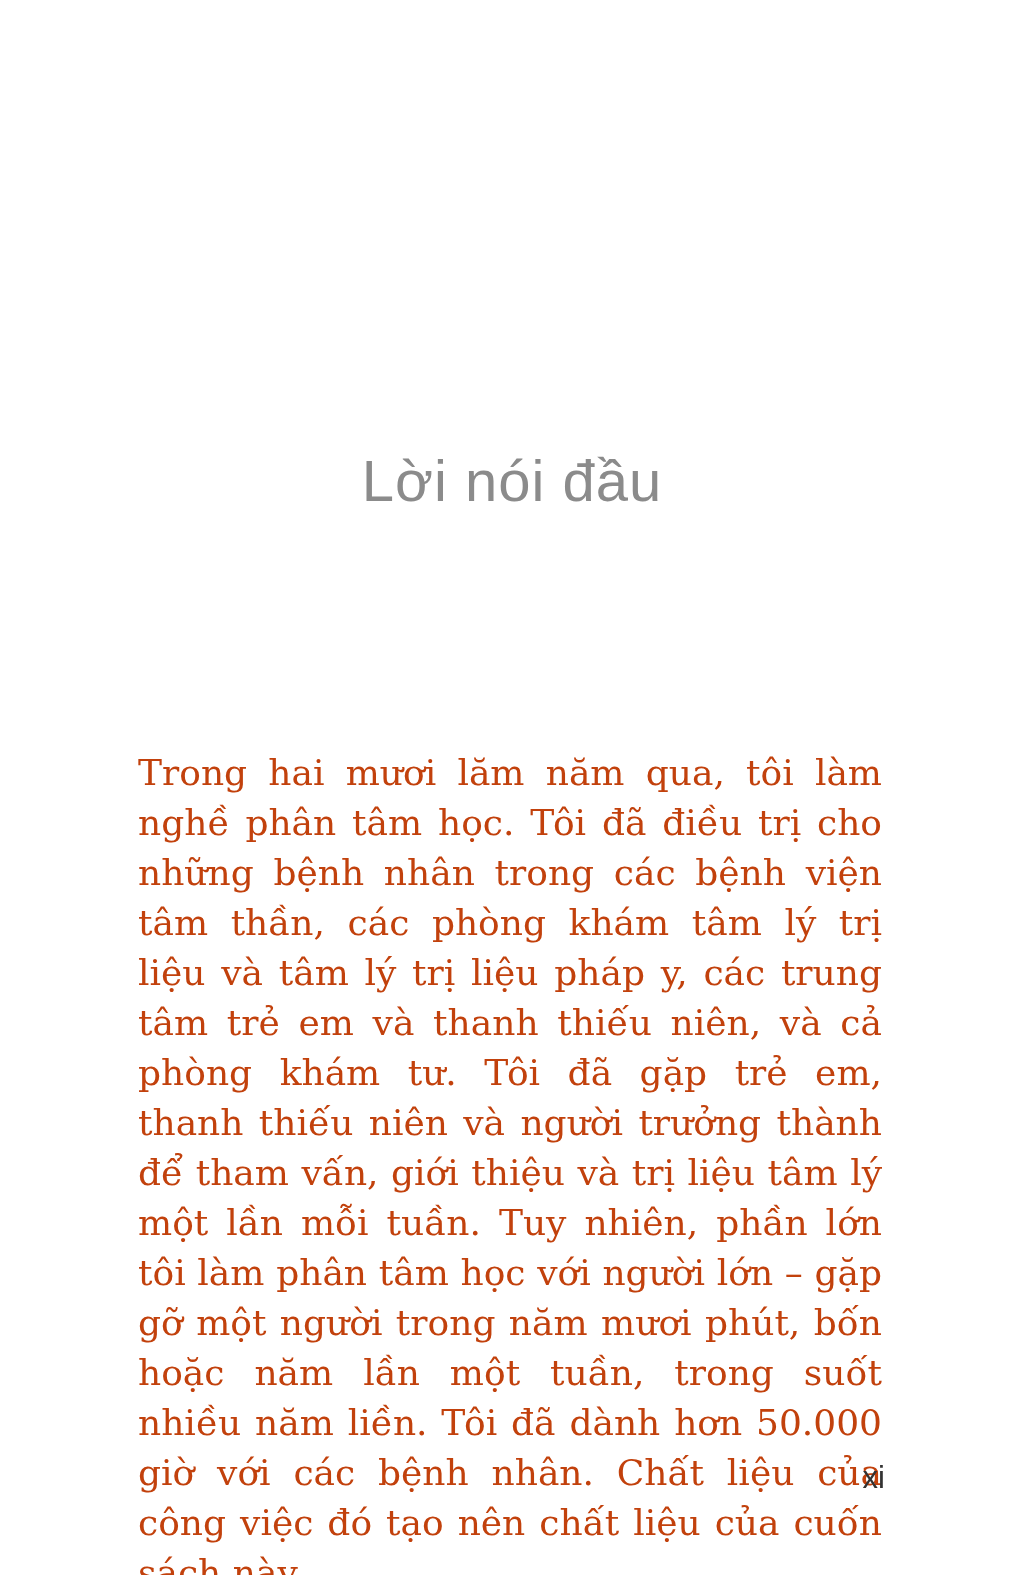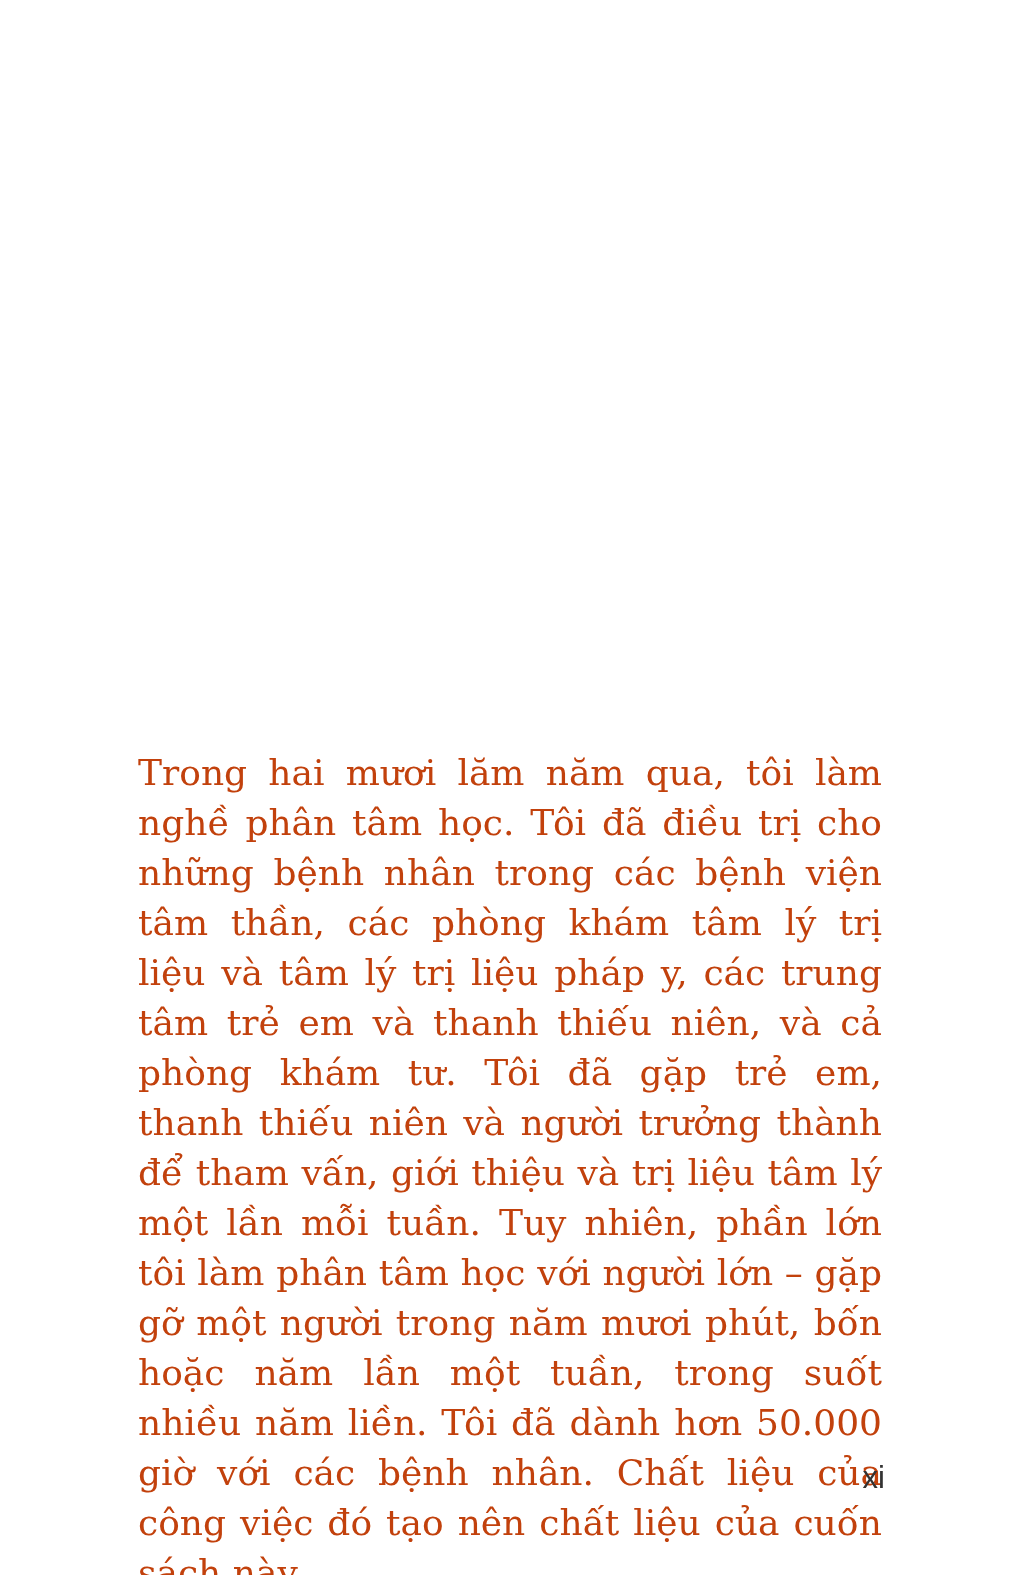--- a/index.html
+++ b/index.html
@@ -42,17 +42,18 @@
     right: 139px;
     font-family: "Liberation Sans", sans-serif;
     font-size: 31px;
     color: #333333;
   }
 </style>
 </head>
 <body>
 
 <div class="page">
+  <h1 class="chapter-title">Lời nói đầu</h1>
 
   <p class="body-text">Trong hai mươi lăm năm qua, tôi làm nghề phân tâm học. Tôi đã điều trị cho những bệnh nhân trong các bệnh viện tâm thần, các phòng khám tâm lý trị liệu và tâm lý trị liệu pháp y, các trung tâm trẻ em và thanh thiếu niên, và cả phòng khám tư. Tôi đã gặp trẻ em, thanh thiếu niên và người trưởng thành để tham vấn, giới thiệu và trị liệu tâm lý một lần mỗi tuần. Tuy nhiên, phần lớn tôi làm phân tâm học với người lớn – gặp gỡ một người trong năm mươi phút, bốn hoặc năm lần một tuần, trong suốt nhiều năm liền. Tôi đã dành hơn 50.000 giờ với các bệnh nhân. Chất liệu của công việc đó tạo nên chất liệu của cuốn sách này.</p>
 
   <div class="page-number">xi</div>
 </div>
 
 </body></html>

